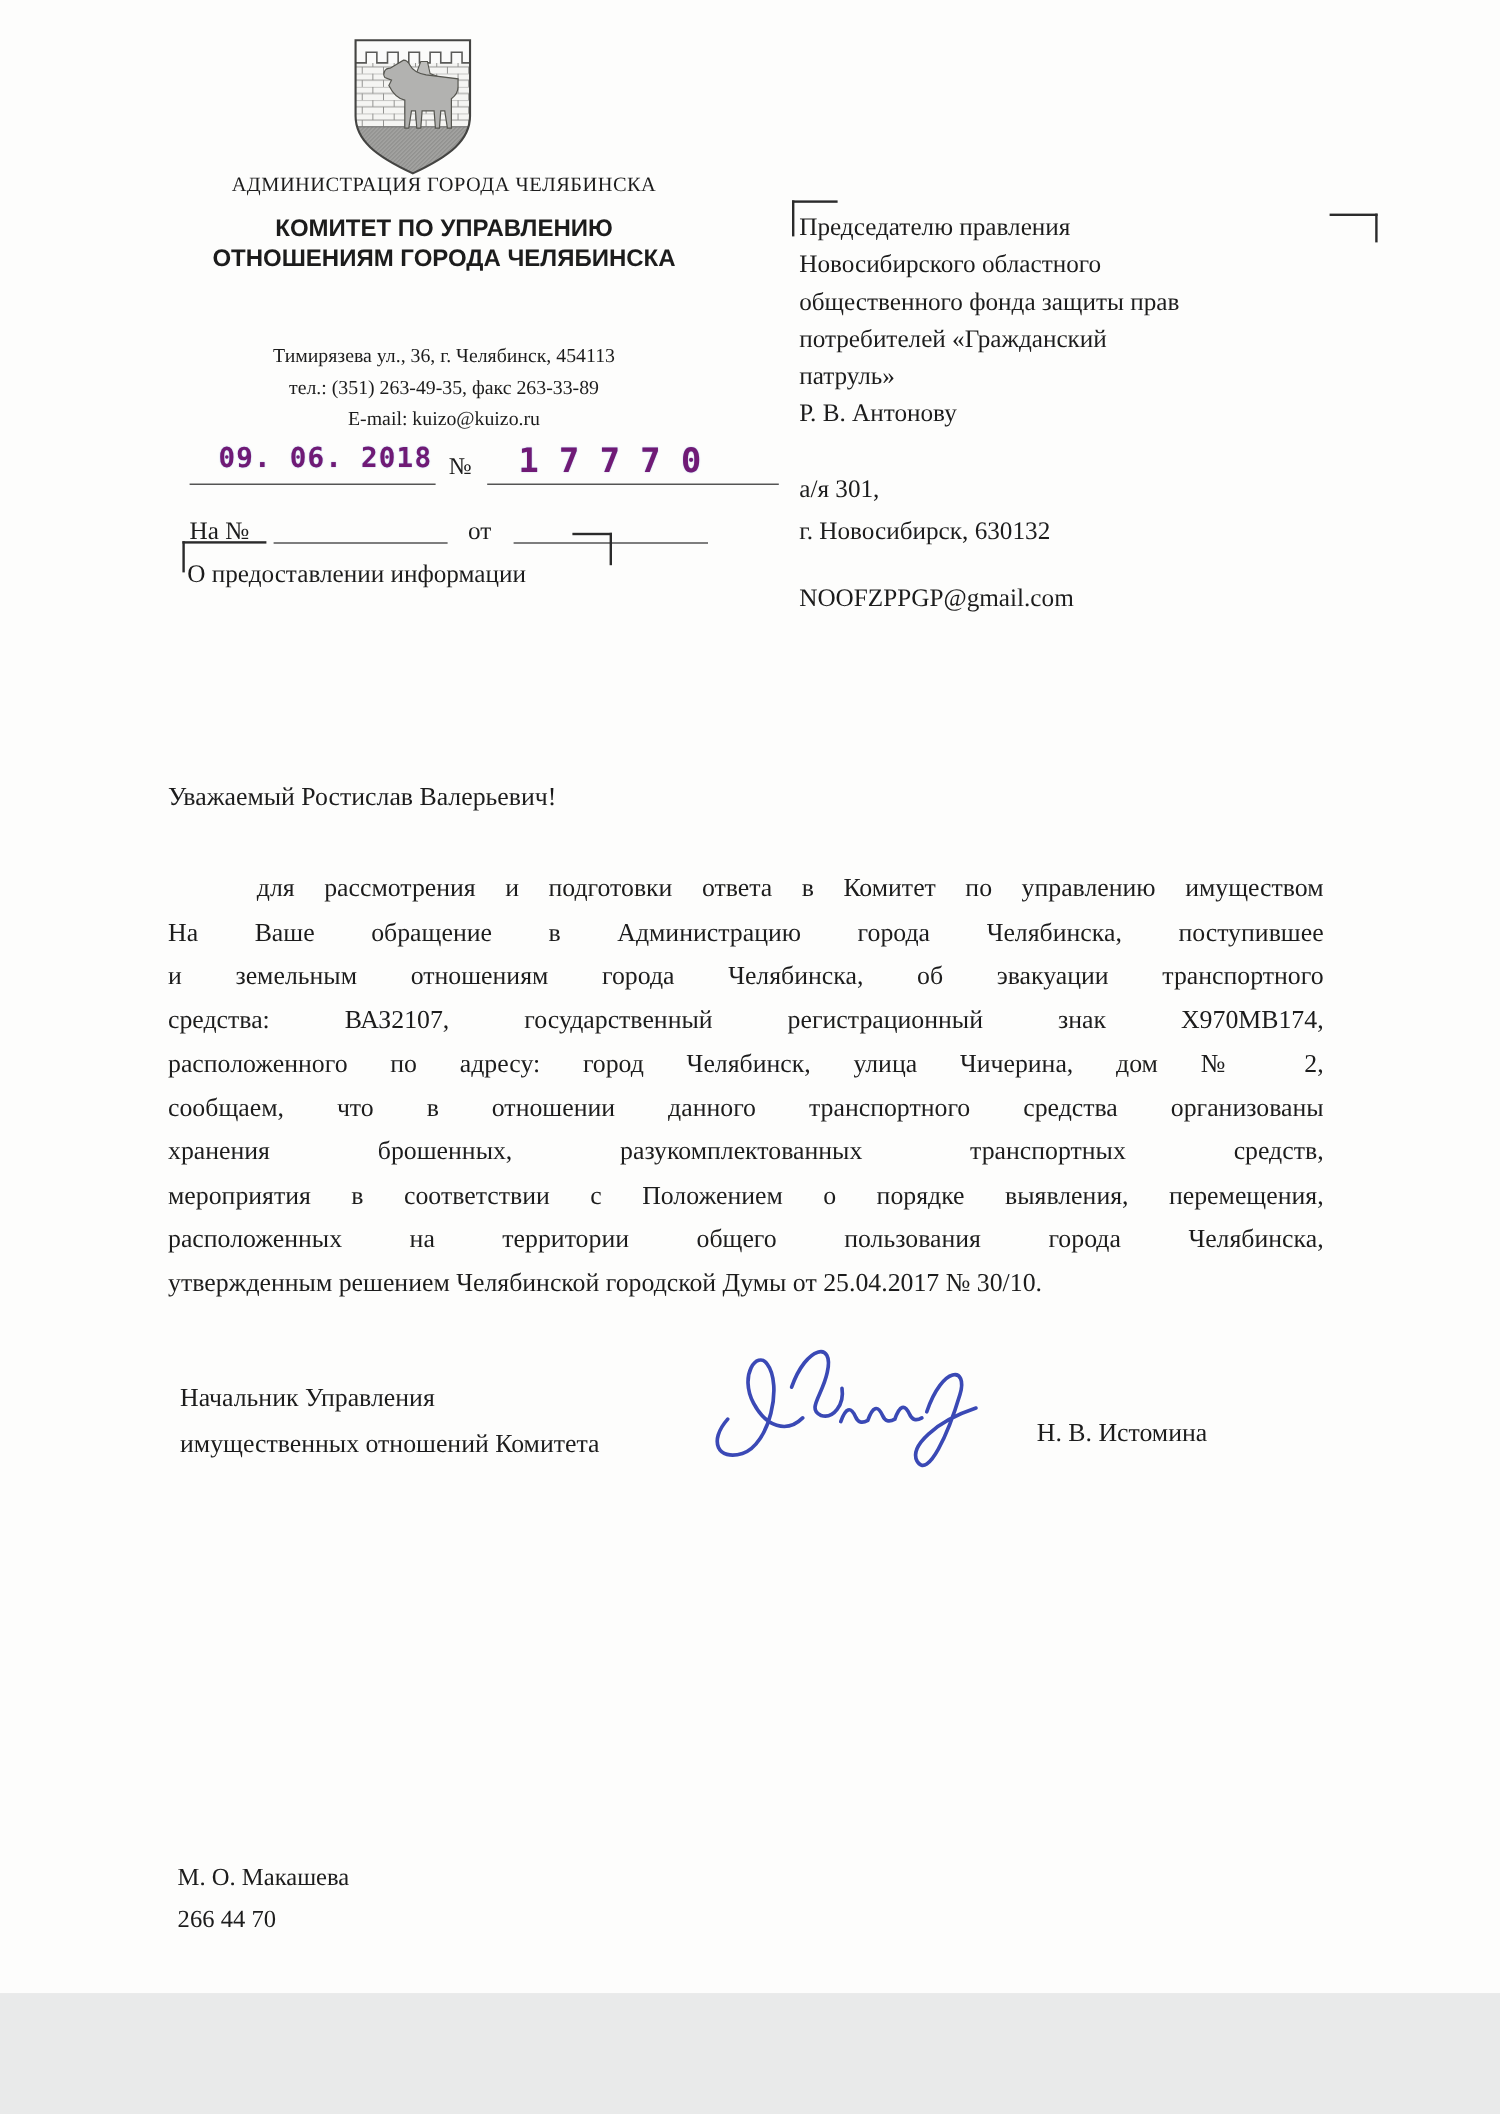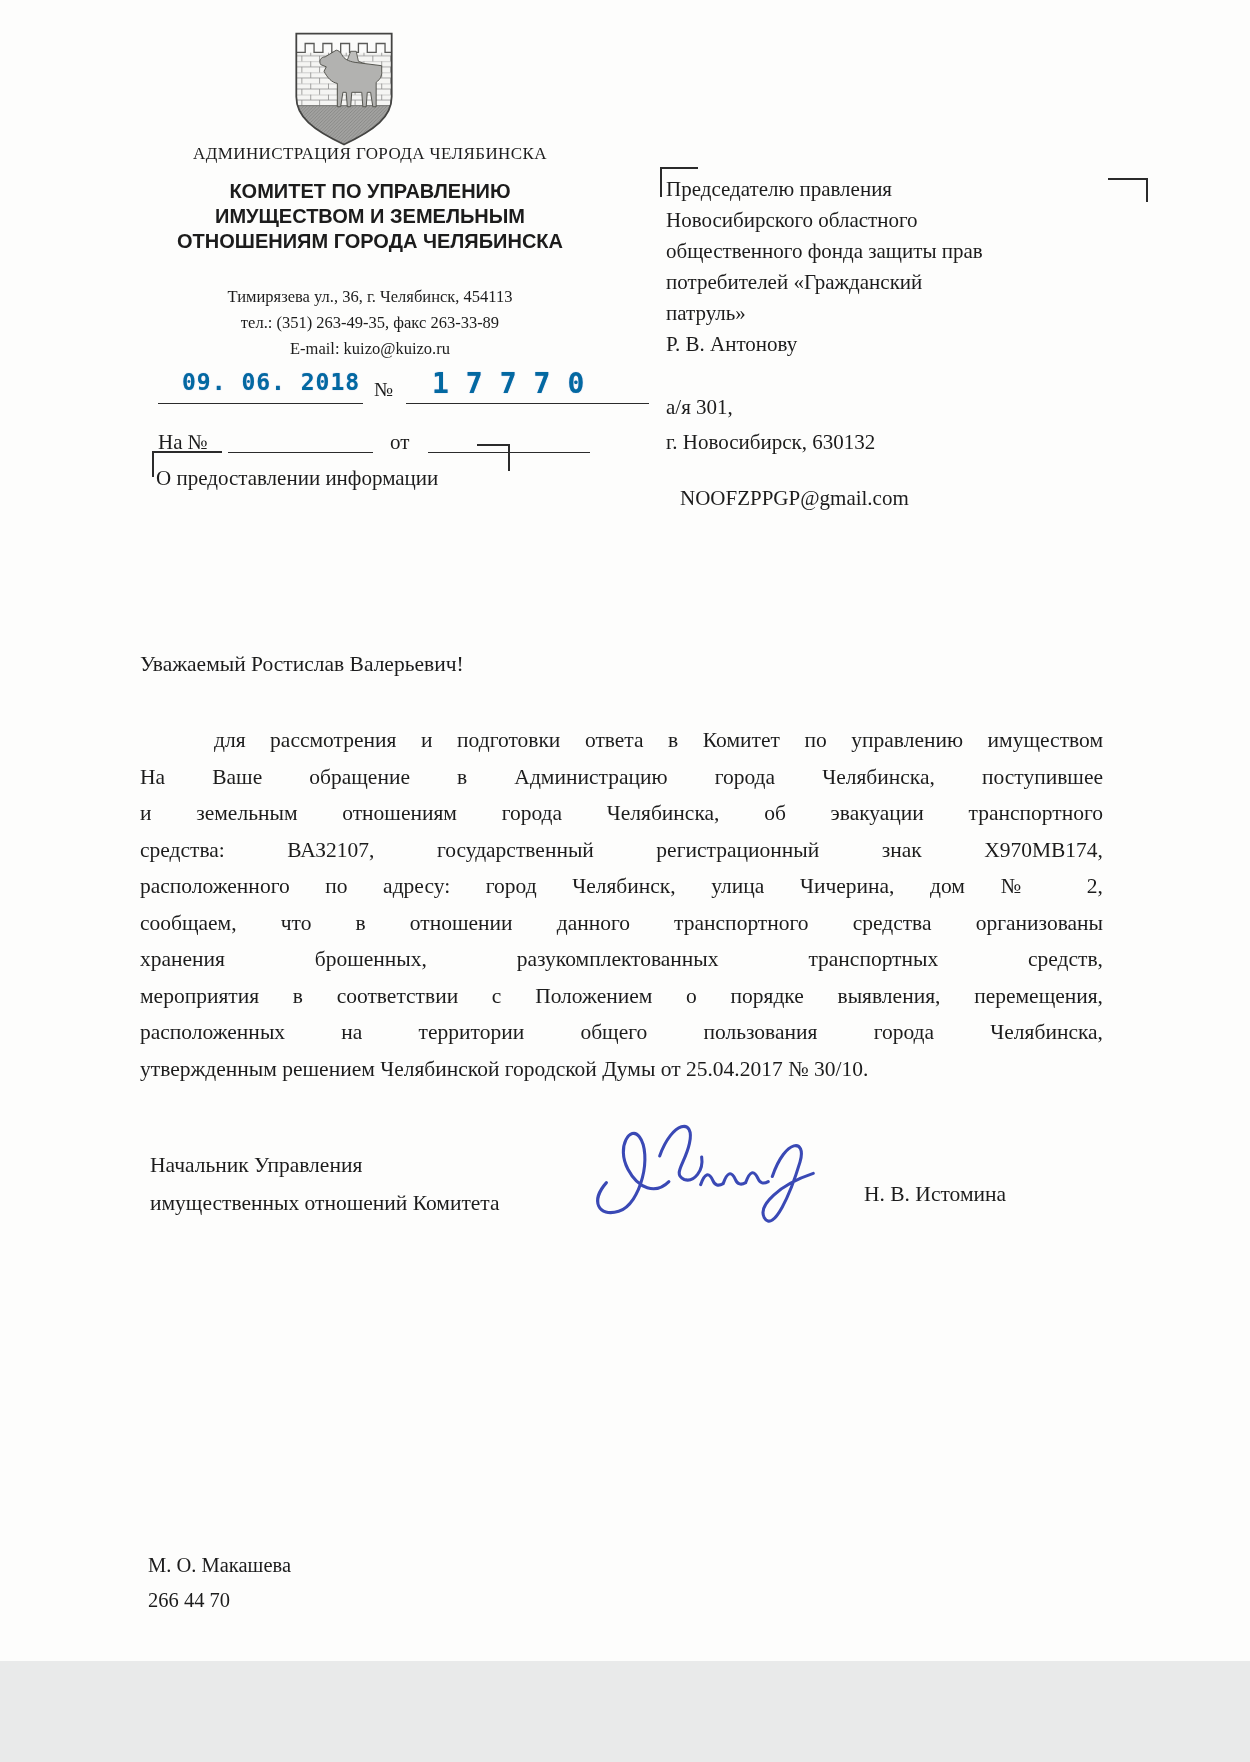--- a/index.html
+++ b/index.html
@@ -13,33 +13,33 @@
   }
   .abs{position:absolute;}
   
   .lh-col{left:130px;width:480px;text-align:center;}
   .org-top{top:144px;font-size:17px;letter-spacing:.4px;}
   .committee{top:179px;font-family:"Liberation Sans",sans-serif;font-weight:bold;font-size:20px;line-height:25px;}
   .addr{top:284px;font-size:16.5px;line-height:26px;}
   
   .stamp{
     font-family:"DejaVu Sans Mono",monospace;font-weight:bold;
-    color:#0369a1;text-shadow:0 0 1px rgba(47,85,196,.55);
+    color:#701a75;text-shadow:0 0 1px rgba(47,85,196,.55);
   }
   .date-stamp{left:182px;top:369px;font-size:23px;letter-spacing:1px;}
   .num-stamp{left:432px;top:367px;font-size:28px;letter-spacing:17px;}
   .uline{border-bottom:1.8px solid #2b2b2b;height:0;}
   .no-label{left:374px;top:378px;font-size:20px;}
   .ref-row{font-size:21px;}
   
   .recipient{left:666px;top:174px;width:420px;font-size:21px;}
   .recipient .rcp-line{line-height:31px;}
   .rcp-addr{left:666px;top:390px;width:420px;font-size:21px;}
   .rcp-addr .rcp-addr-line{line-height:35px;}
-  .rcp-email{left:680px;top:486px;font-size:21px;}
+  .rcp-email{left:666px;top:486px;font-size:21px;}
   .corner{position:absolute;}
   .corner-tl{border-top:2px solid #2b2b2b;border-left:2px solid #2b2b2b;}
   .corner-tr{border-top:2px solid #2b2b2b;border-right:2px solid #2b2b2b;}
   
   .subject{left:156px;top:466px;font-size:21px;}
   .salutation{left:140px;top:652px;width:963px;text-align:left;font-size:21.5px;}
   .body-text{left:140px;top:722px;width:963px;font-size:21.5px;}
   .body-line{
     text-align:justify;text-align-last:justify;
     line-height:36.5px;white-space:normal;
@@ -89,21 +89,20 @@
         <path d="M33,26 c-4,0 -6,4 -4,7 l5,2 -2,4 c3,6 7,10 12,11 l0,21 3,0 2,-13 3,0 1,13 3,0 1,-13 9,0 1,13 3,0 1,-13 3,0 2,13 3,0 0,-22 c4,-3 5,-6 5,-9 l0,-6 -24,-3 c-6,-1 -10,-3 -12,-7 c-1,-2 -3,-4 -5,-4 z" fill="#b2b2b0" stroke="#55554f" stroke-width="0.9"></path>
       </g>
     </g>
     <path d="M7,5 H93 V62 C93,80 78,92 50,105 C22,92 7,80 7,62 Z" fill="none" stroke="#444442" stroke-width="1.6"></path>
   </svg>
 
   <div class="abs lh-col org-top">АДМИНИСТРАЦИЯ ГОРОДА ЧЕЛЯБИНСКА</div>
 
   <div class="abs lh-col committee">
       <div class="committee-line">КОМИТЕТ ПО УПРАВЛЕНИЮ</div>
-      <div class="committee-line">ИМУЩЕСТВОМ И ЗЕМЕЛЬНЫМ</div>
       <div class="committee-line">ОТНОШЕНИЯМ ГОРОДА ЧЕЛЯБИНСКА</div>
     </div>
 
   <div class="abs lh-col addr">
       <div class="addr-line">Тимирязева ул., 36, г. Челябинск, 454113</div>
       <div class="addr-line">тел.: (351) 263-49-35, факс 263-33-89</div>
       <div class="addr-line">E-mail: kuizo@kuizo.ru</div>
     </div>
 
   <div class="abs stamp date-stamp">09. 06. 2018</div>

